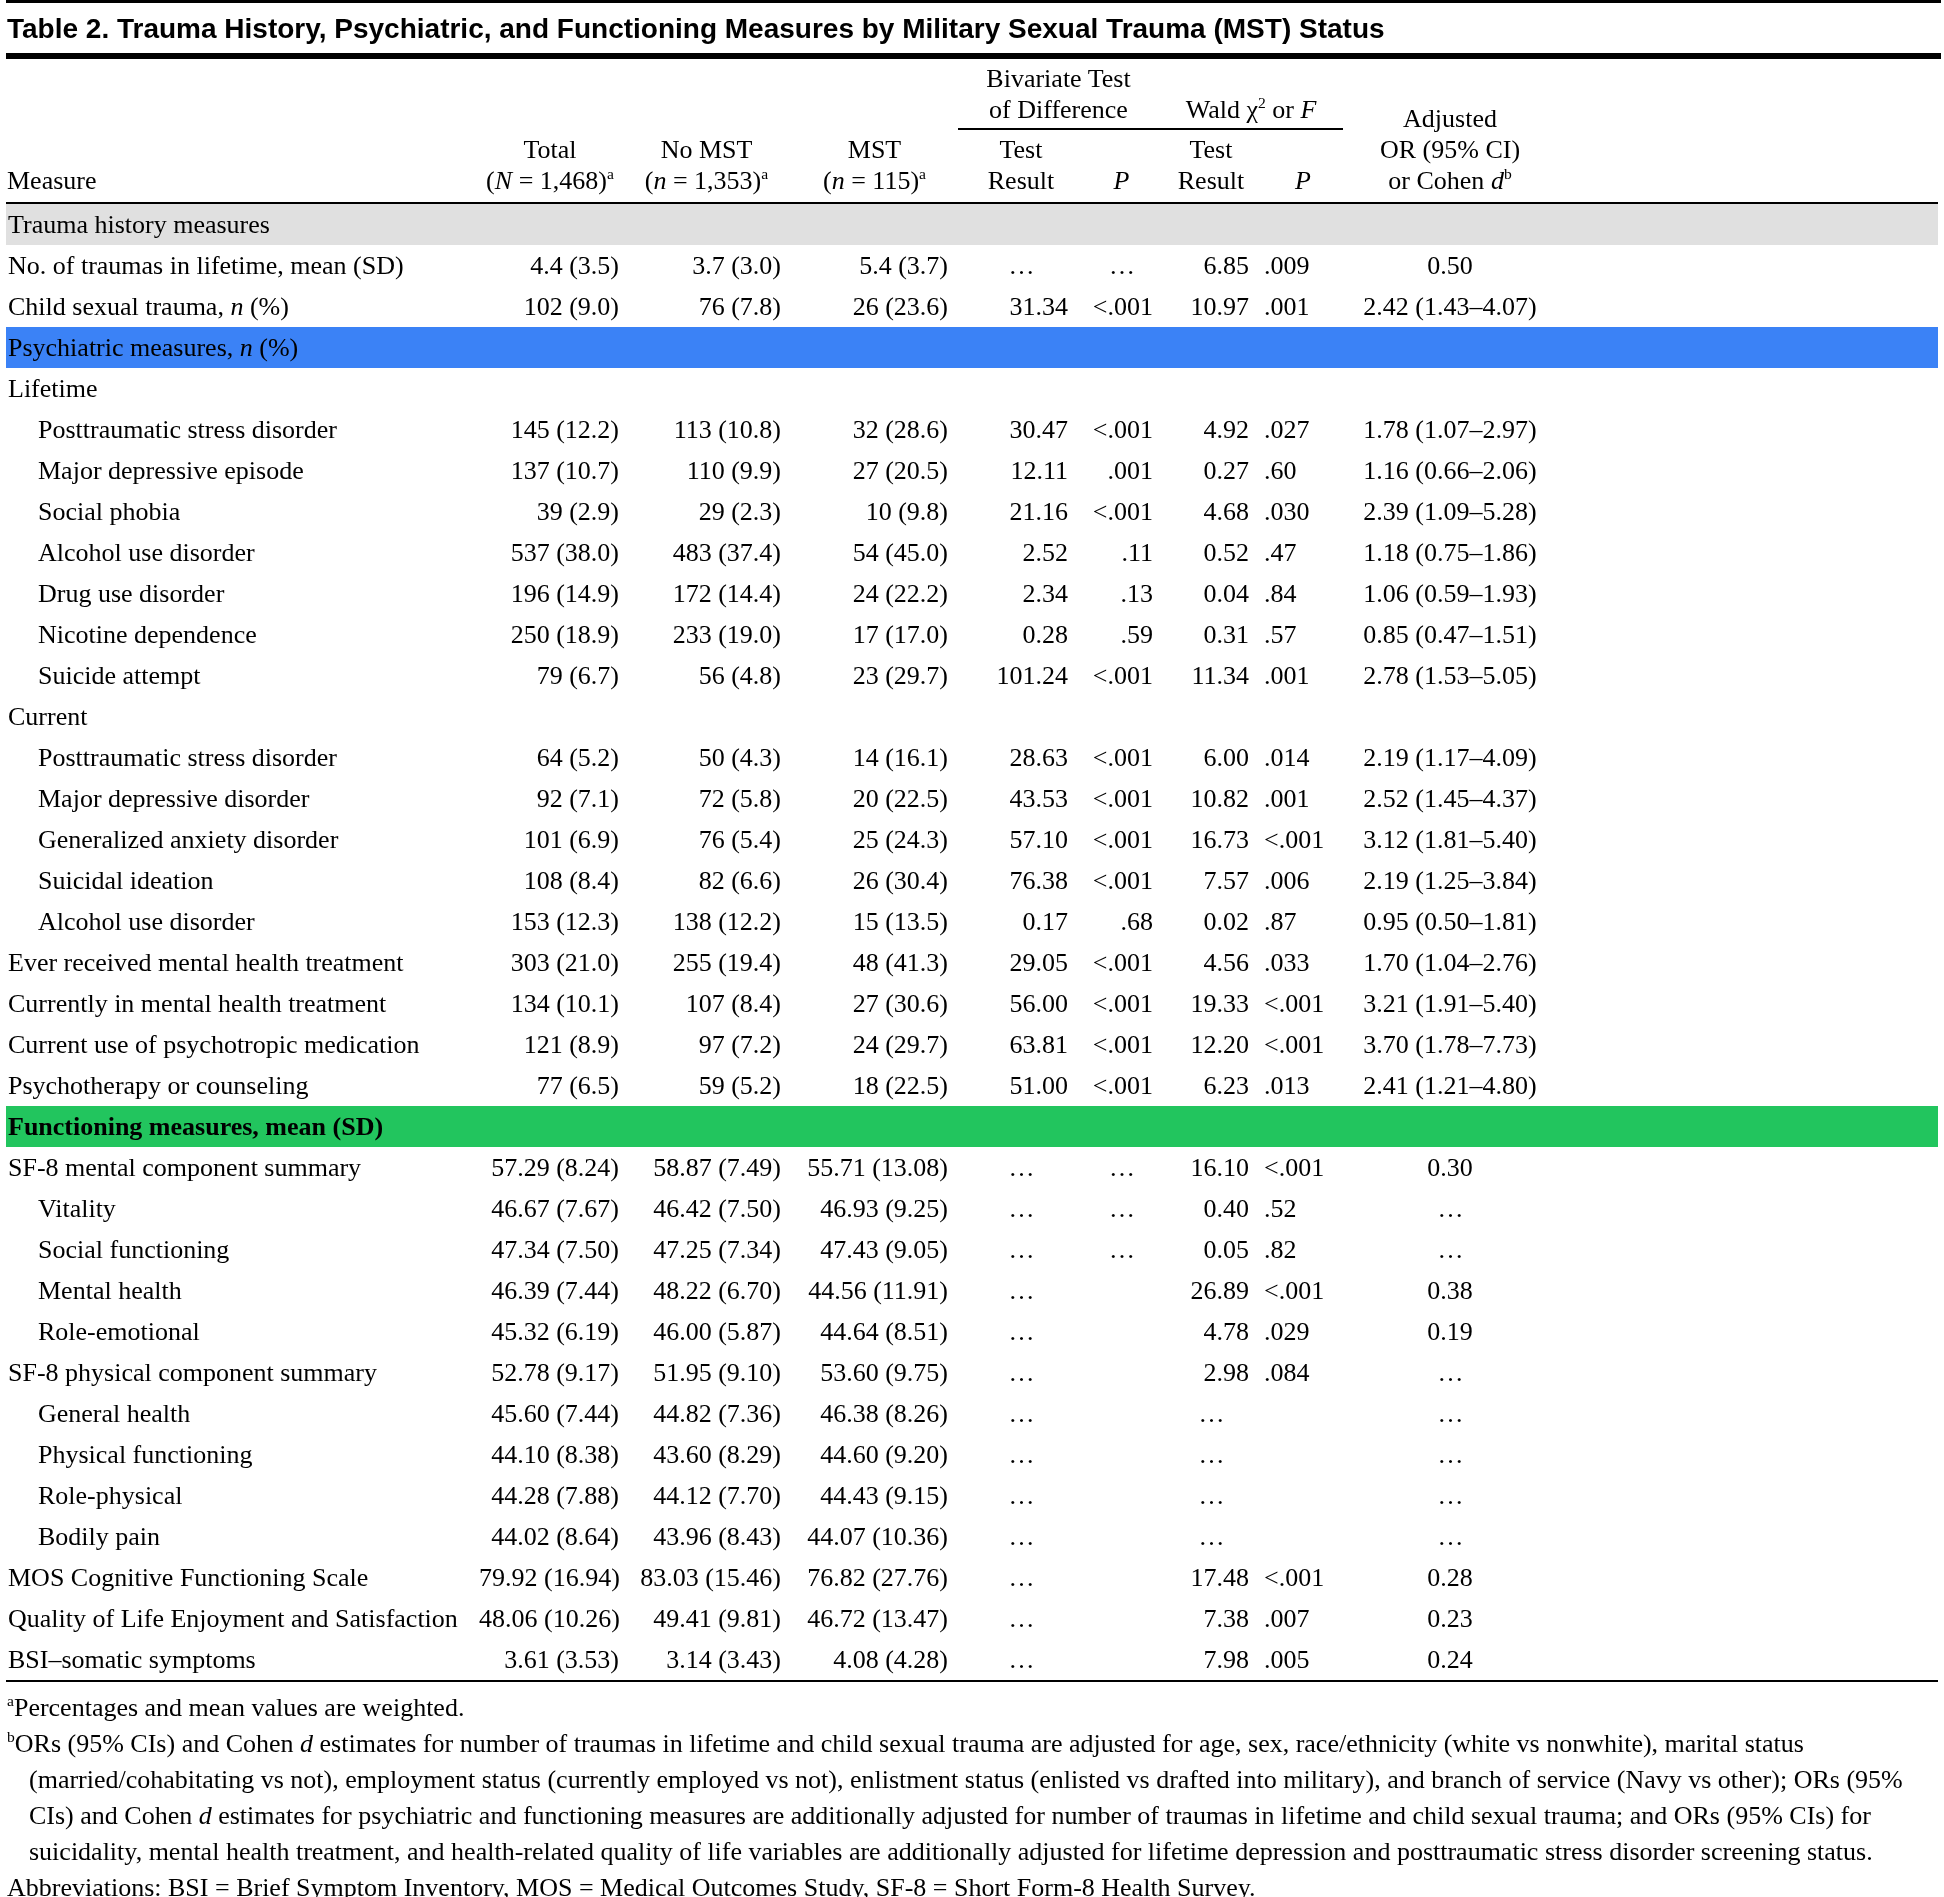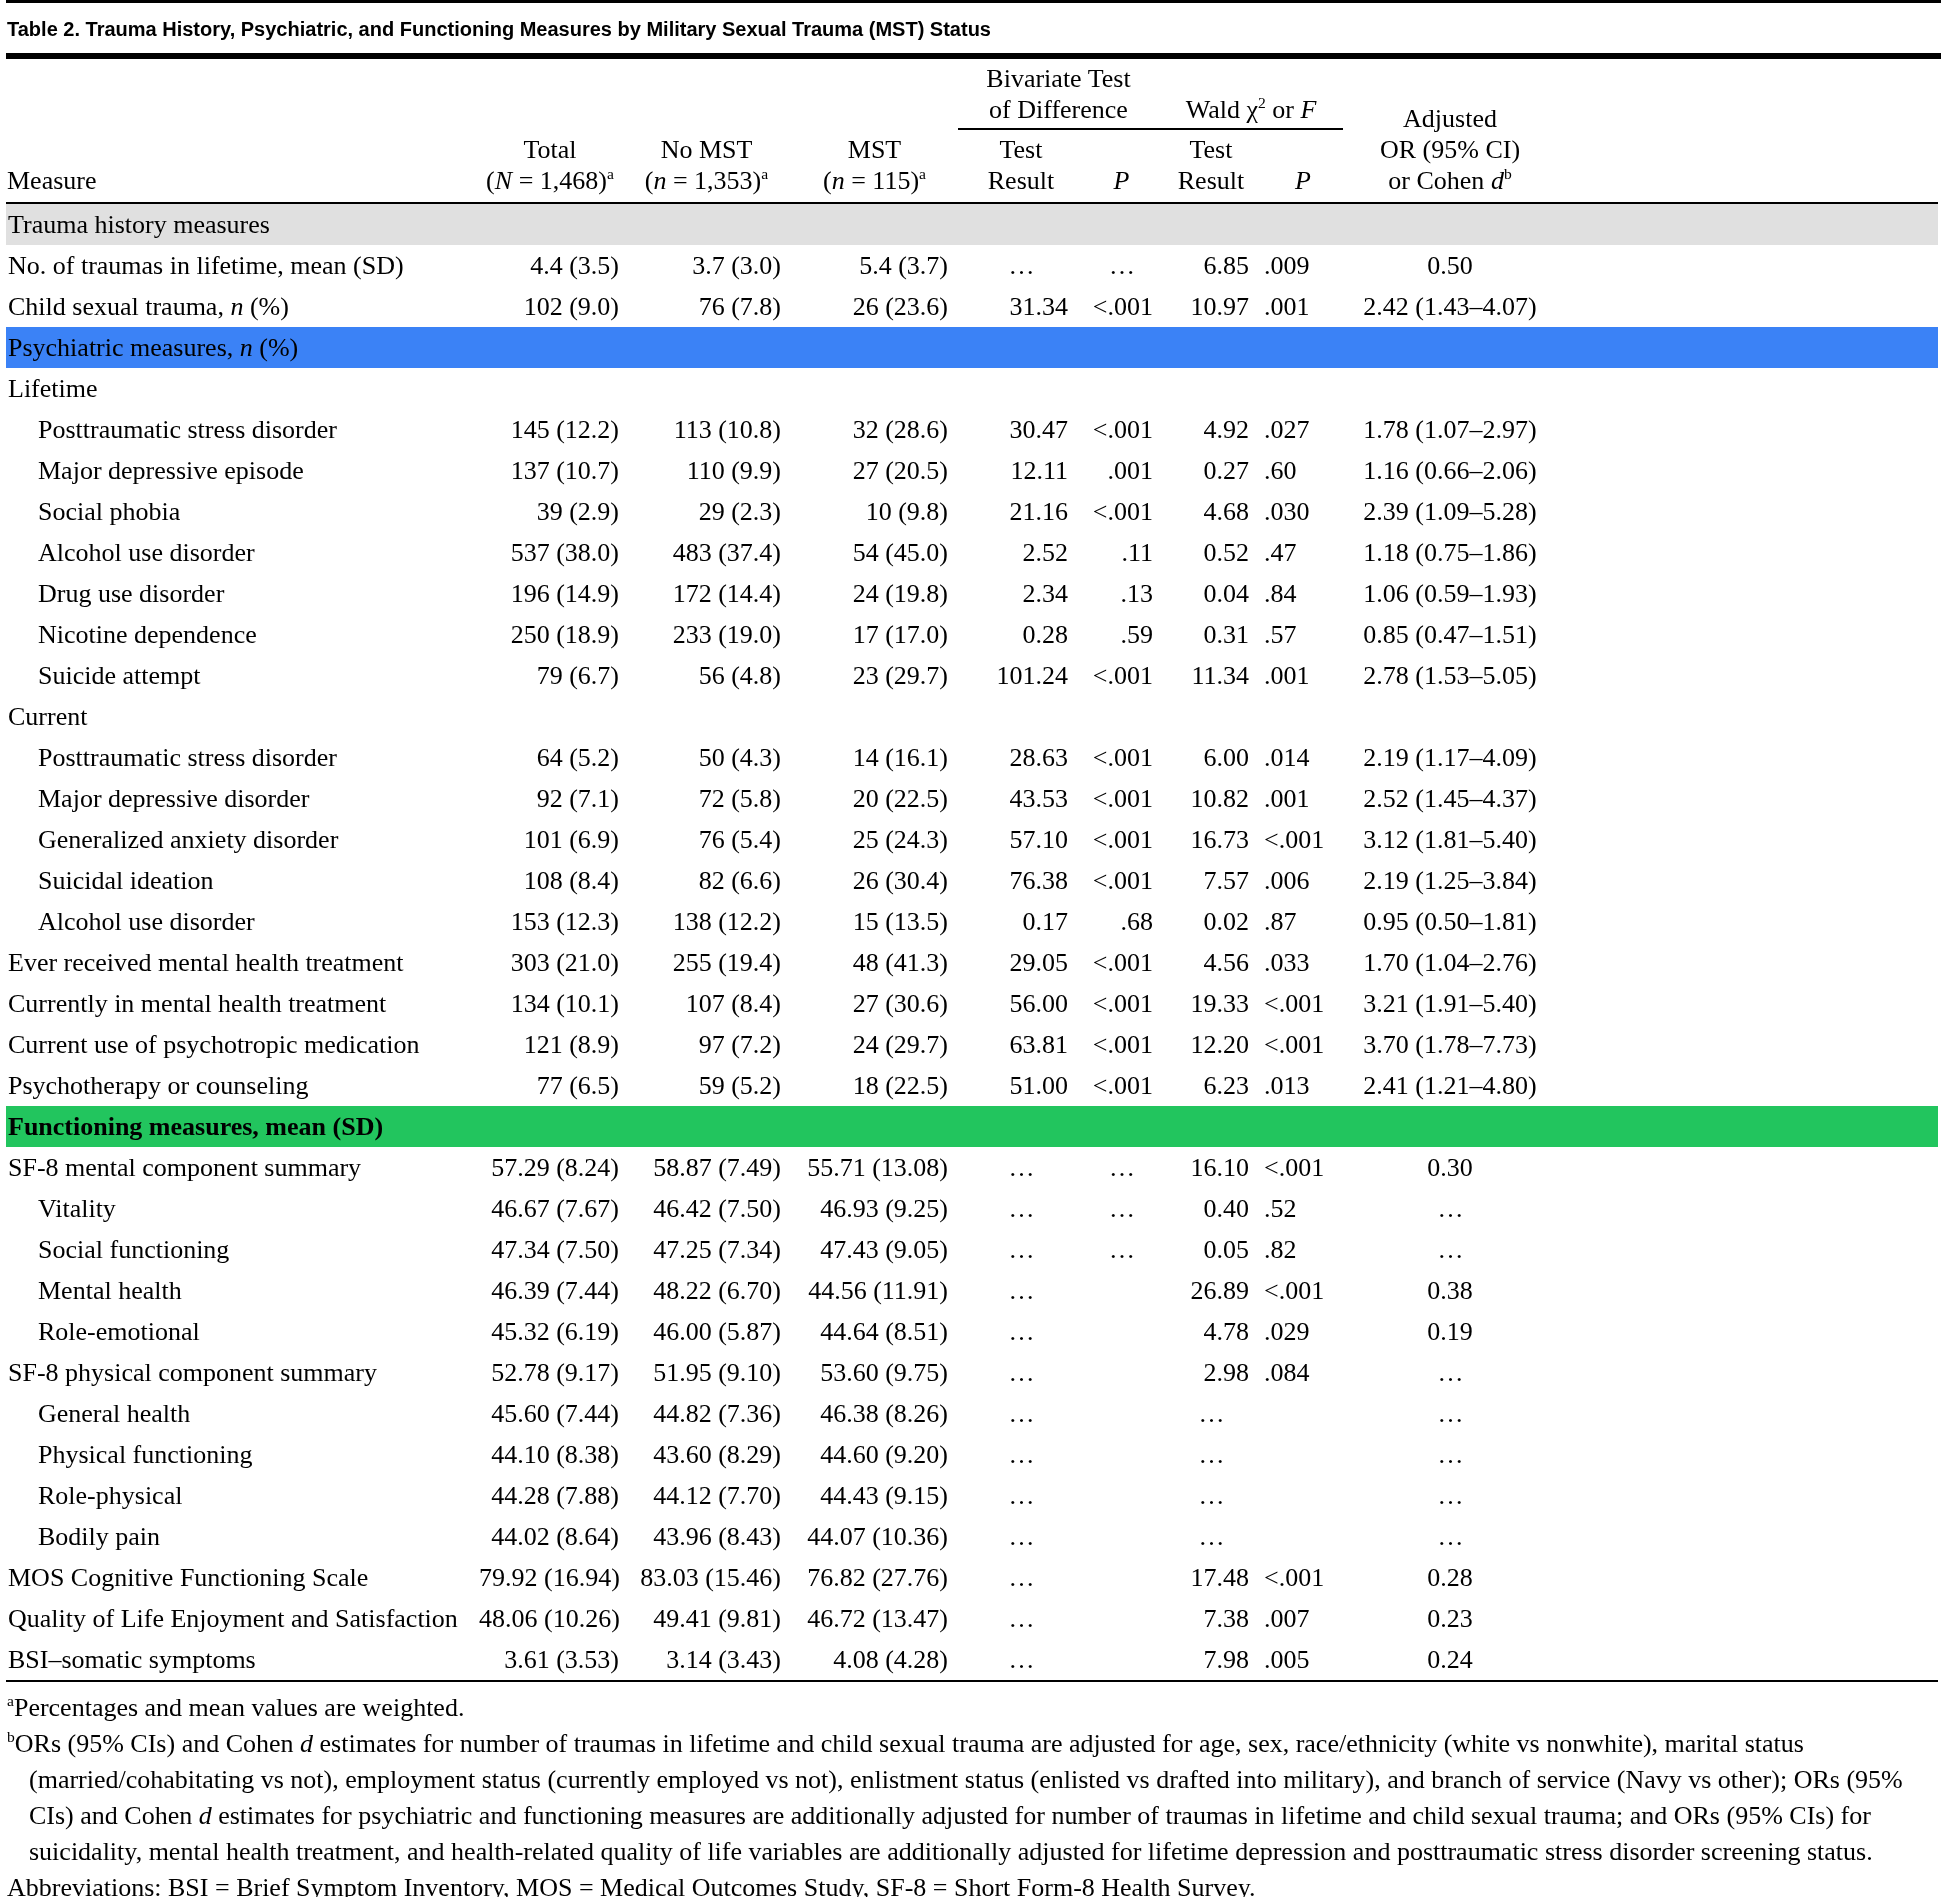--- a/index.html
+++ b/index.html
@@ -4,21 +4,21 @@
 <style>
   html,body{margin:0;padding:0;background:#fff;}
   body{
     width:1944px;height:1897px;overflow:hidden;color:#000;
     font-family:"Liberation Serif","DejaVu Serif",serif;
   }
   .page{padding:0 3px 0 6px;width:1935px;}
   .rule-top{height:3px;background:#000;}
   .page-title{
     font-family:"Liberation Sans","DejaVu Sans",sans-serif;
-    font-size:20px;font-weight:bold;line-height:34px;padding:9px 0 7px 1px;
+    font-size:28px;font-weight:bold;line-height:34px;padding:9px 0 7px 1px;
   }
   .rule-thick{height:6px;background:#000;}
 
   table{width:1932px;border-collapse:collapse;table-layout:fixed;font-size:26px;}
   col.w-measure{width:472px}
   col.w-total{width:144px}
   col.w-nomst{width:169px}
   col.w-mst{width:167px}
   col.w-bivtr{width:126px}
   col.w-bivp{width:75px}
@@ -174,21 +174,21 @@
           <td class="c4">.11</td>
           <td class="c5">0.52</td>
           <td class="c6">.47</td>
           <td class="c7">1.18 (0.75–1.86)</td>
           <td class="sp"></td>
         </tr>
         <tr>
           <td class="measure indent">Drug use disorder</td>
           <td class="c0">196 (14.9)</td>
           <td class="c1">172 (14.4)</td>
-          <td class="c2">24 (19.8)</td>
+          <td class="c2">24 (22.2)</td>
           <td class="c3">2.34</td>
           <td class="c4">.13</td>
           <td class="c5">0.04</td>
           <td class="c6">.84</td>
           <td class="c7">1.06 (0.59–1.93)</td>
           <td class="sp"></td>
         </tr>
         <tr>
           <td class="measure indent">Nicotine dependence</td>
           <td class="c0">250 (18.9)</td>

